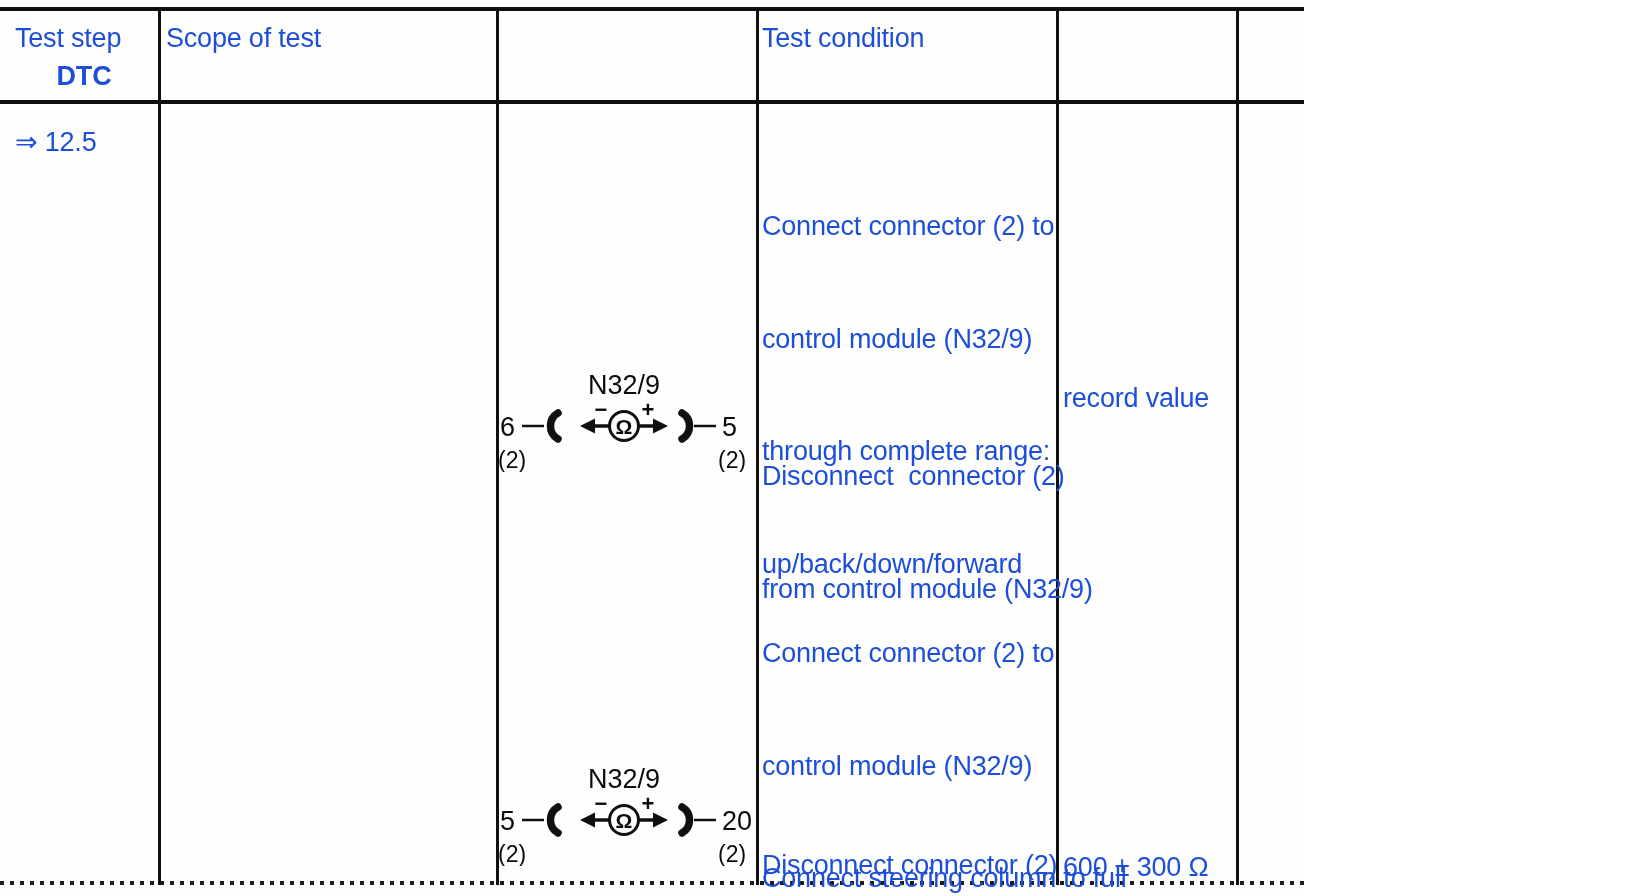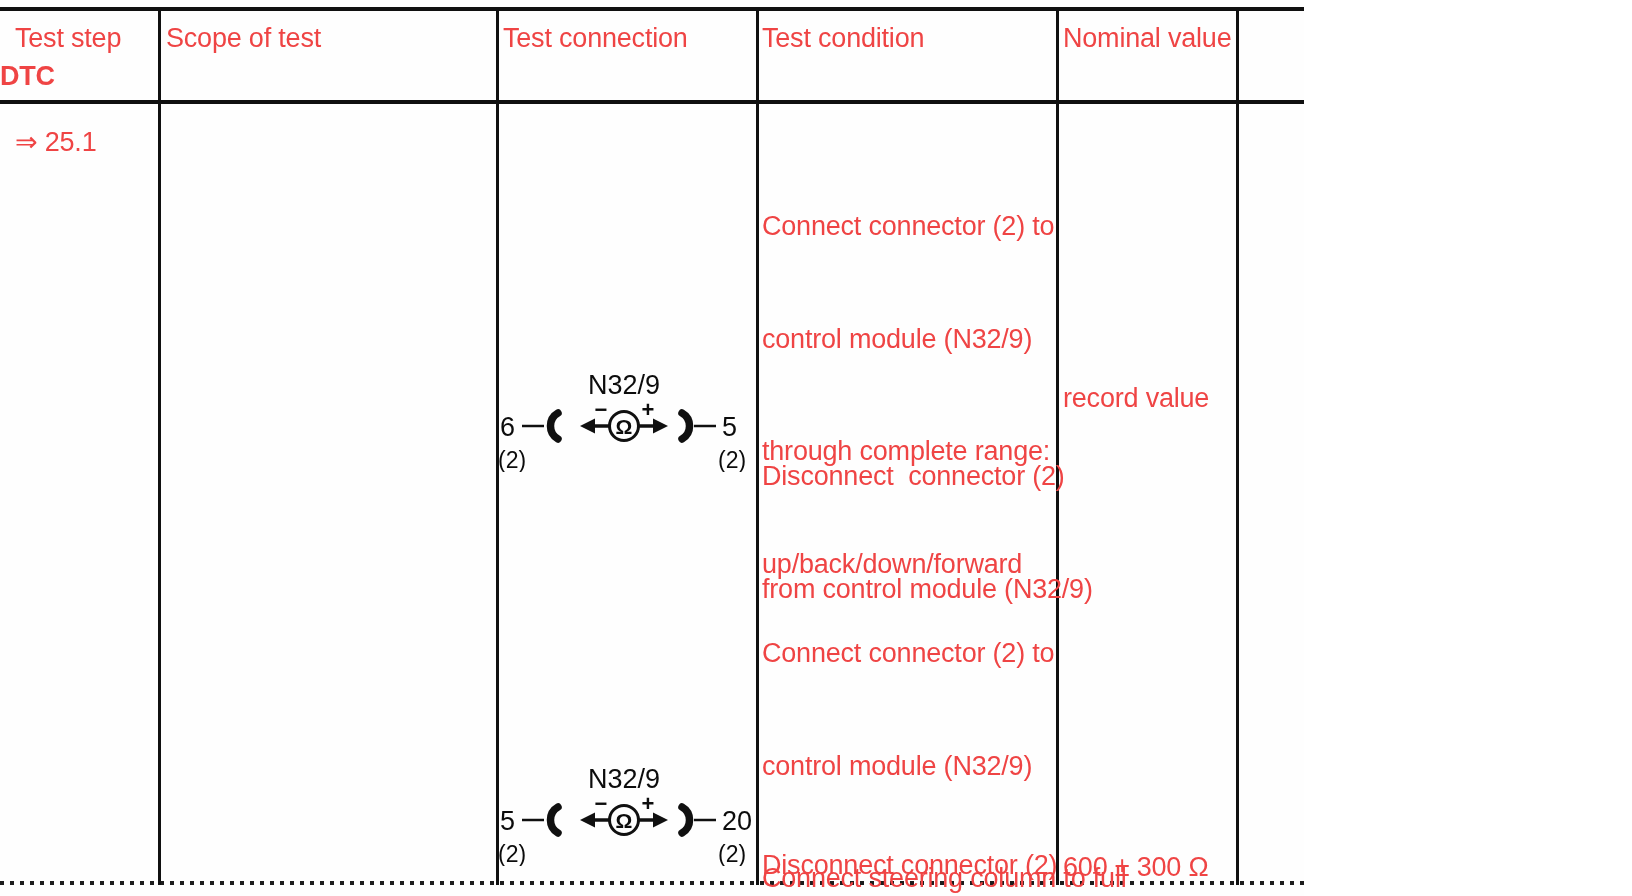--- a/index.html
+++ b/index.html
@@ -1,21 +1,21 @@
 <!DOCTYPE html>
 <html><head>
 <meta charset="utf-8">
 <style>
   html,body{margin:0;padding:0;background:#ffffff;}
   .page{
     position:relative;
     width:1304px;height:896px;
     background:#fefefe;
     font-family:"Liberation Sans", sans-serif;
-    color:#ef4444;
+    color:#1d4ed8;
     overflow:hidden;
   }
   .t{
     position:absolute;
     white-space:pre;
     font-size:27px;
     line-height:37.5px;
     letter-spacing:-0.2px;
   }
   .bold{font-weight:bold;}
@@ -44,27 +44,25 @@
   <div class="hline" style="top:100px"></div>
   <div class="dotted"></div>
 
   <div class="vline" style="left:158px"></div>
   <div class="vline" style="left:496px"></div>
   <div class="vline" style="left:756px"></div>
   <div class="vline" style="left:1056px"></div>
   <div class="vline" style="left:1236px"></div>
 
   <div class="t" style="left:15px;top:20px">Test step</div>
-  <div class="t bold" style="left:0;top:58px;width:150px;text-align:left">DTC</div>
+  <div class="t bold" style="left:9px;top:58px;width:150px;text-align:center">DTC</div>
   <div class="t" style="left:166px;top:20px">Scope of test</div>
-  <div class="t" style="left:503px;top:20px">Test connection</div>
   <div class="t" style="left:762px;top:20px">Test condition</div>
-  <div class="t" style="left:1063px;top:20px">Nominal value</div>
 
-  <div class="t" style="left:15px;top:124px">⇒ 25.1</div>
+  <div class="t" style="left:15px;top:124px">⇒ 12.5</div>
 
 
   <div class="t" style="left:762px;top:133px">
     <div>Connect connector (2) to</div>
     <div>control module (N32/9)</div>
     <div>through complete range:</div>
     <div>up/back/down/forward</div>
   </div>
 
   <svg class="diagram" style="left:496px;top:368px" width="260" height="104" viewBox="0 0 260 104">

